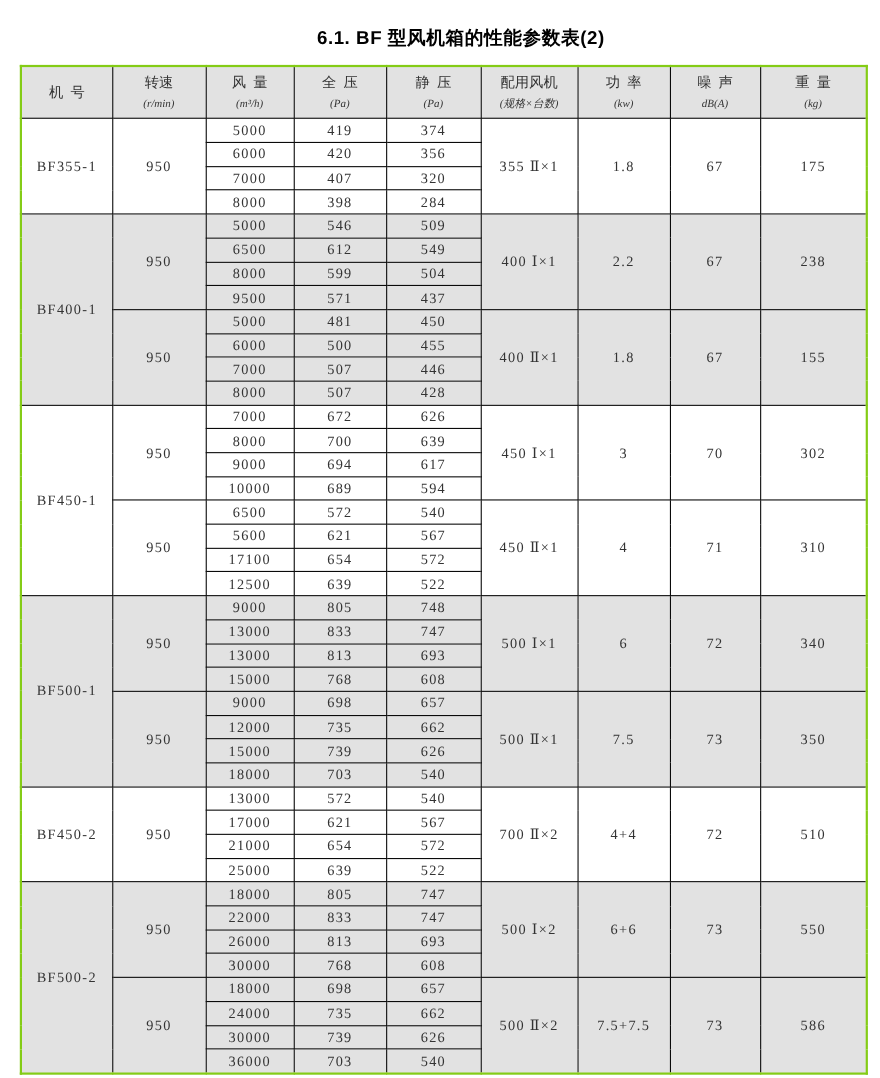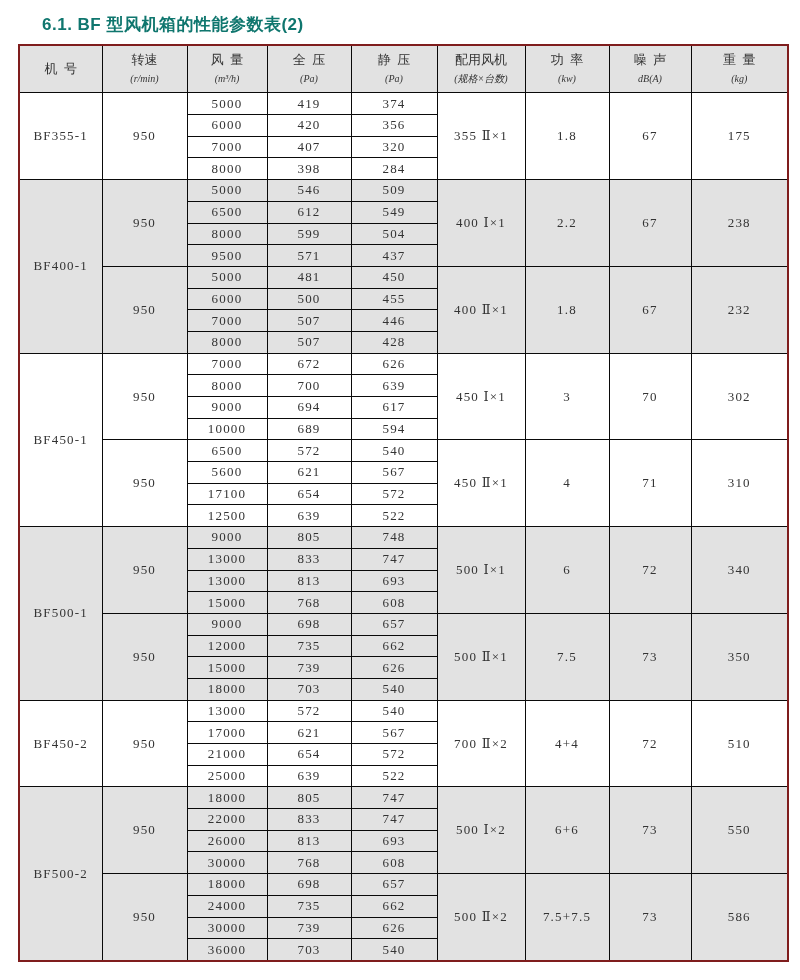--- a/index.html
+++ b/index.html
@@ -11,32 +11,33 @@
   body {
     width: 800px;
     height: 980px;
     overflow: hidden;
     position: relative;
   }
   .page-title {
     font-family: "Liberation Sans", "DejaVu Sans", sans-serif;
     font-weight: bold;
     font-size: 17px;
-    color: #0f766e;
+    color: #000000;
     letter-spacing: 0.5px;
-    margin: 4px;
+    margin: 14px;
     padding: 11px 0 0 38px;
     line-height: 1.2;
+    text-align: center;
   }
   table.perf {
     border-collapse: collapse;
     table-layout: fixed;
     margin: 9px 0 0 18px;
     width: 769px;
-    border: 2px solid #7f1d1d;
+    border: 2px solid #84cc16;
   }
   table.perf th, table.perf td {
     border: 1px solid #0a0a0a;
     padding: 0;
     text-align: center;
     vertical-align: middle;
     color: #333333;
     font-size: 13px;
     background: #ffffff;
     overflow: hidden;
@@ -147,21 +148,21 @@
         <td>437</td>
       </tr>
       <tr class="shaded">
         <td rowspan="4">950</td>
         <td>5000</td>
         <td>481</td>
         <td>450</td>
         <td class="fan-cell" rowspan="4">400 Ⅱ×1</td>
         <td rowspan="4">1.8</td>
         <td rowspan="4">67</td>
-        <td rowspan="4">232</td>
+        <td rowspan="4">155</td>
       </tr>
       <tr class="shaded">
         <td>6000</td>
         <td>500</td>
         <td>455</td>
       </tr>
       <tr class="shaded">
         <td>7000</td>
         <td>507</td>
         <td>446</td>

